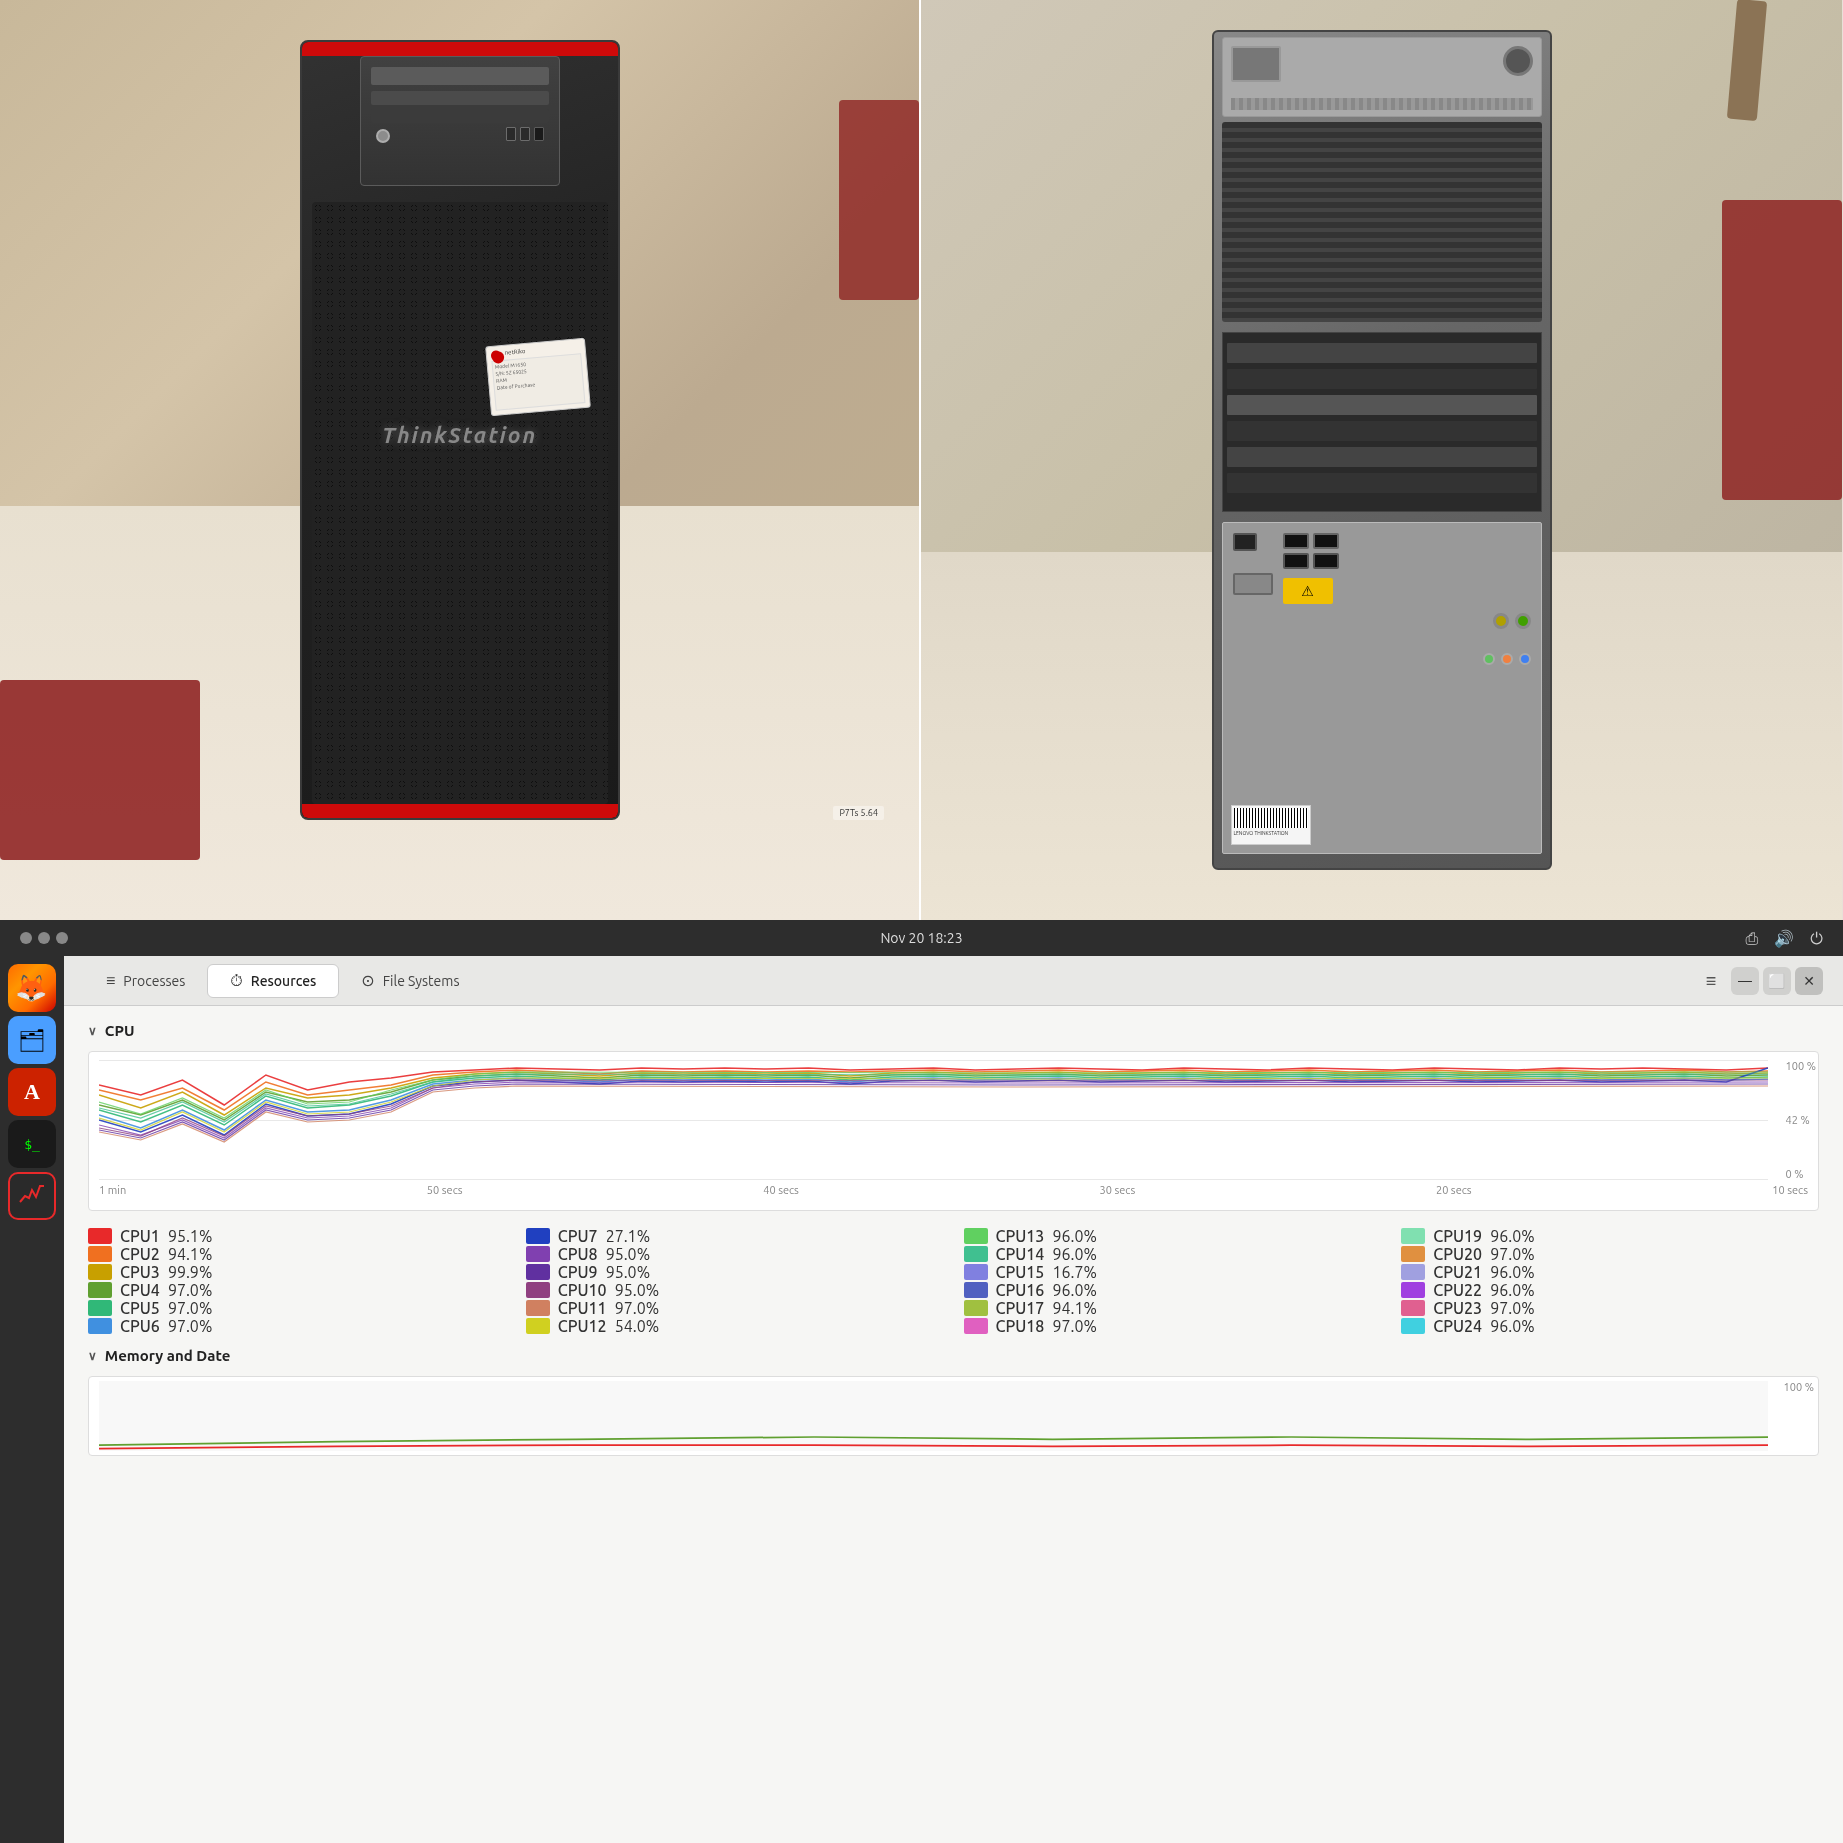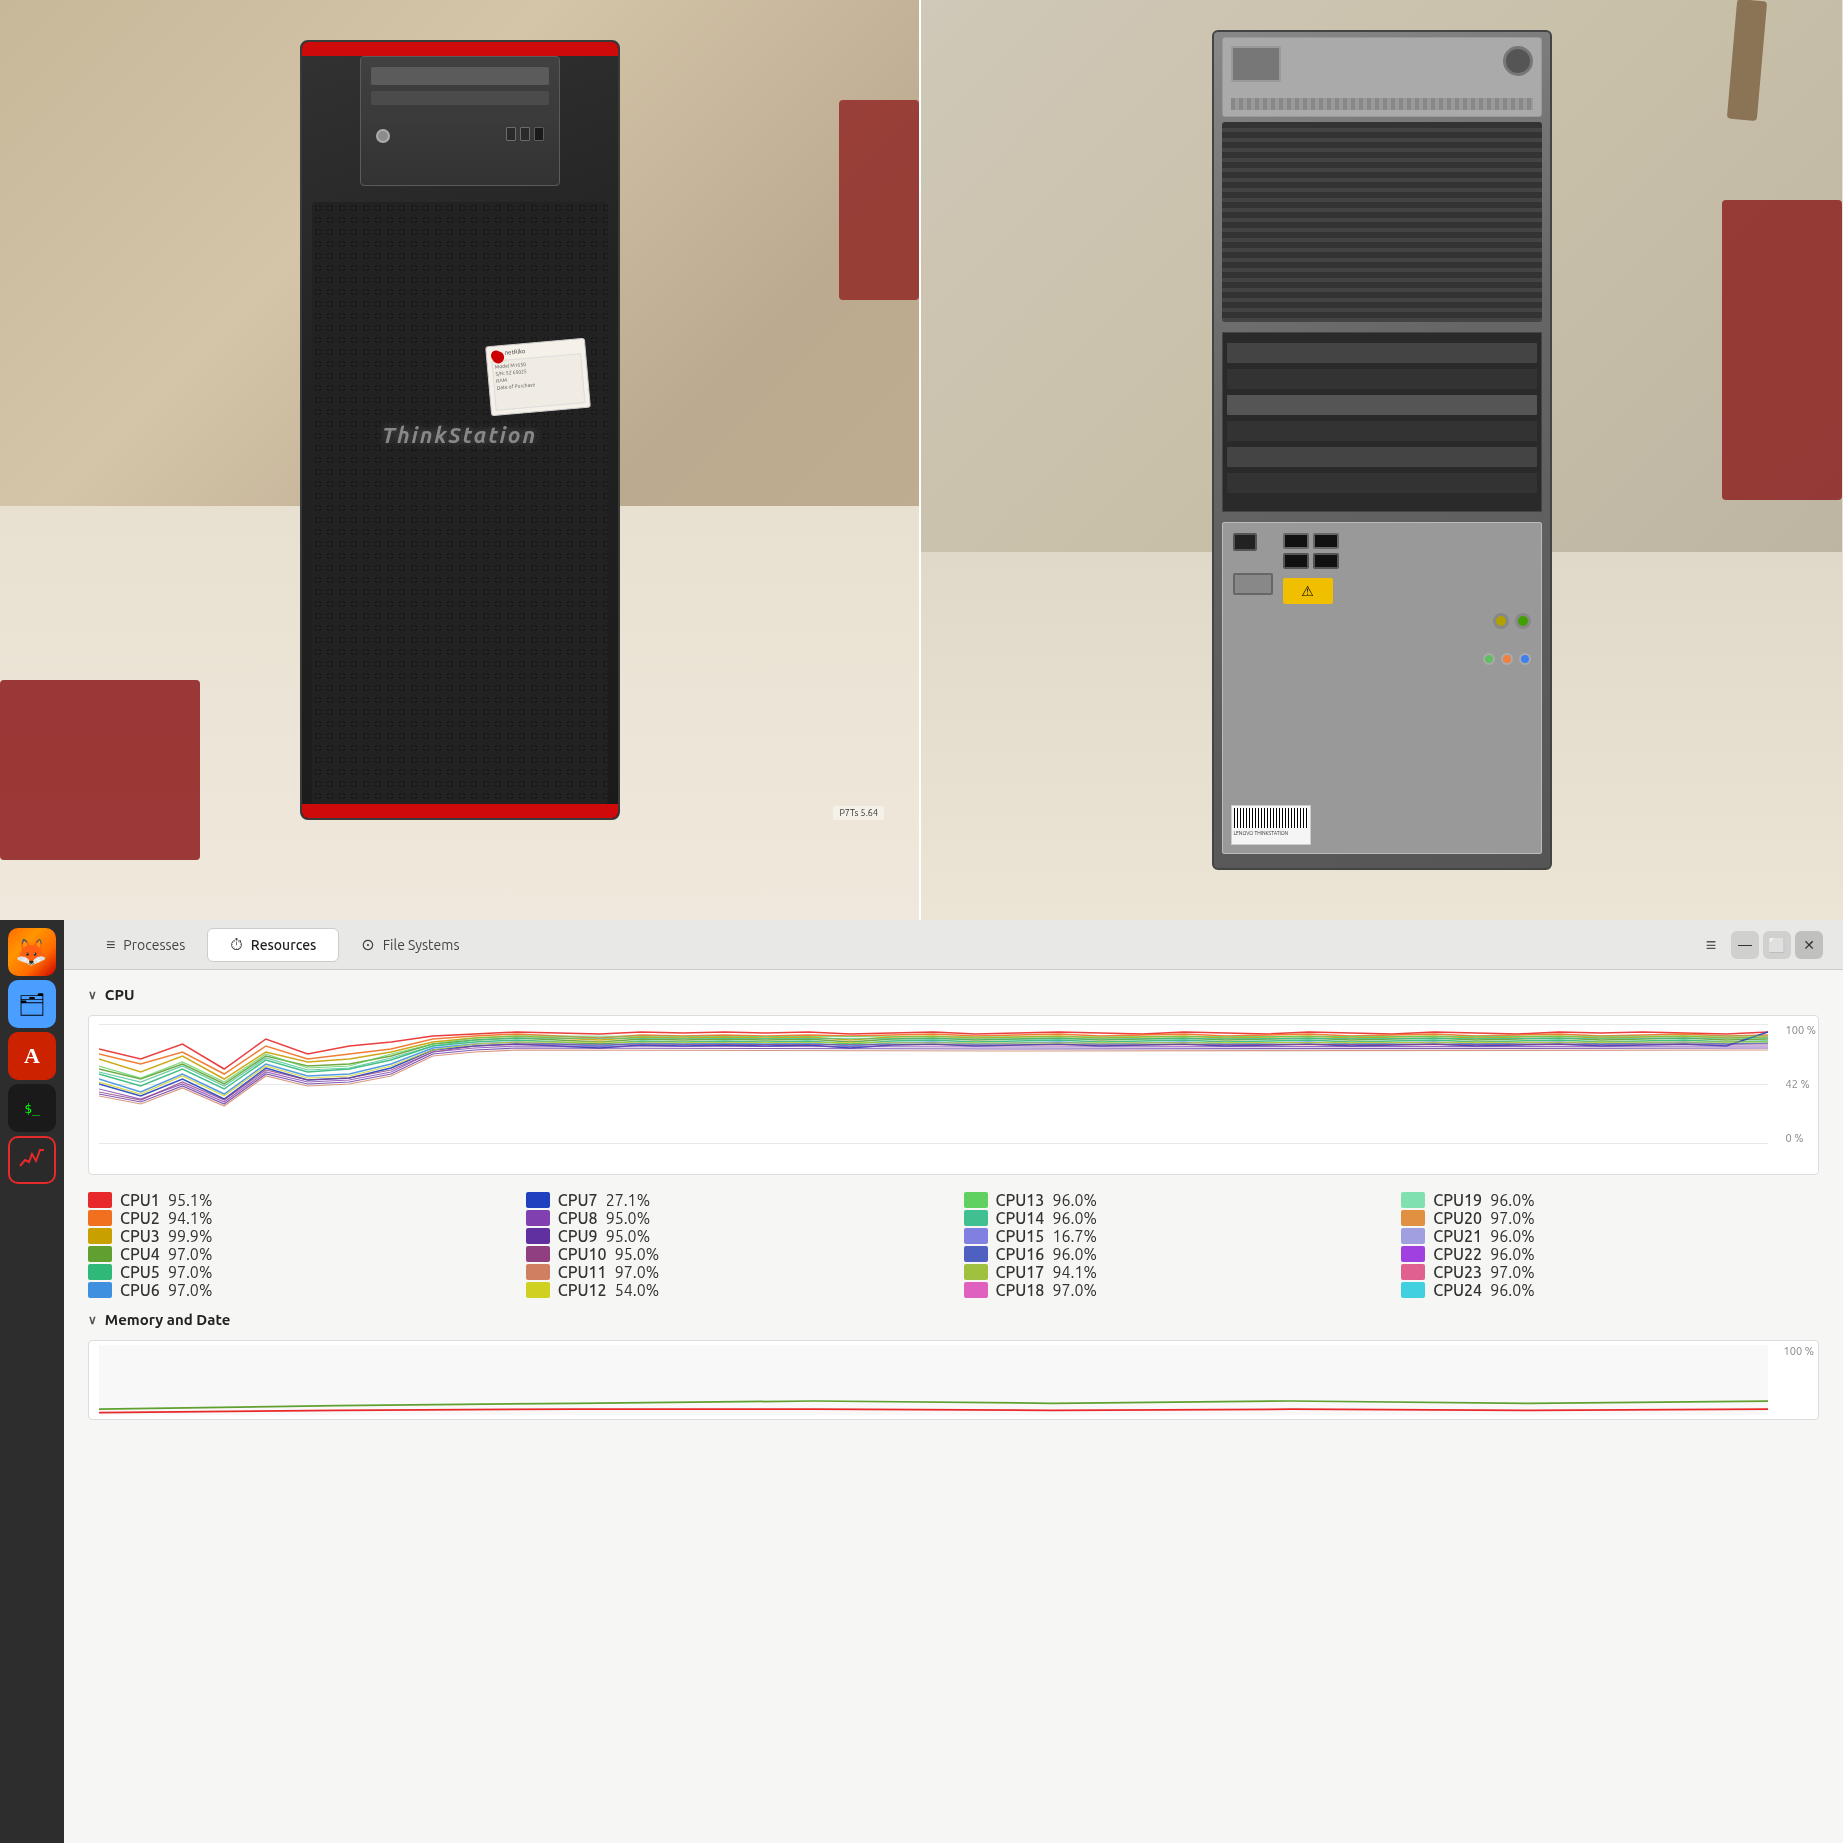--- a/index.html
+++ b/index.html
@@ -491,20 +491,33 @@
             <div style="font-size:5px;color:#333;margin-top:2px;">LENOVO THINKSTATION</div>
           </div>
         </div>
       </div>
     </div>
   </div>
 </div>
 
 <div class="monitor-section">
 
+  <div class="title-bar">
+    <div class="title-bar-dots">
+      <div class="dot"></div>
+      <div class="dot"></div>
+      <div class="dot"></div>
+    </div>
+    <span class="title-bar-text">Nov 20  18:23</span>
+    <div class="title-bar-icons">
+      <span class="title-bar-icon">⎙</span>
+      <span class="title-bar-icon">🔊</span>
+      <span class="title-bar-icon">⏻</span>
+    </div>
+  </div>
 
   <div class="app-layout">
 
     <div class="sidebar">
       <div class="sidebar-icon firefox" style="overflow:hidden;">
         <span style="font-size:26px;">🦊</span>
       </div>
       <div class="sidebar-icon files" style="background:#4a9eff;">
         <span style="font-size:22px;">🗂</span>
       </div>
@@ -584,20 +597,28 @@
               <polyline fill="none" stroke="#40c090" stroke-width="1.2" opacity="0.8" points="0,48 40,58 80,42 120,62 160,34 200,46 240,44 280,34 320,22 360,16 400,14 880,15 1600,14"></polyline>
             </svg>
 
             <div class="chart-labels-y">
               <span>100 %</span>
               <span>42 %</span>
               <span>0 %</span>
             </div>
           </div>
 
+          <div class="chart-labels-x">
+            <span>1 min</span>
+            <span>50 secs</span>
+            <span>40 secs</span>
+            <span>30 secs</span>
+            <span>20 secs</span>
+            <span>10 secs</span>
+          </div>
         </div>
 
         <div class="cpu-legend" id="cpu-legend-grid">
         <div>
               <div class="legend-item">
       <div class="legend-color" style="background:#e8292a;"></div>
       <span class="legend-name">CPU1</span>
       <span class="legend-value">95.1%</span>
     </div>
               <div class="legend-item">

